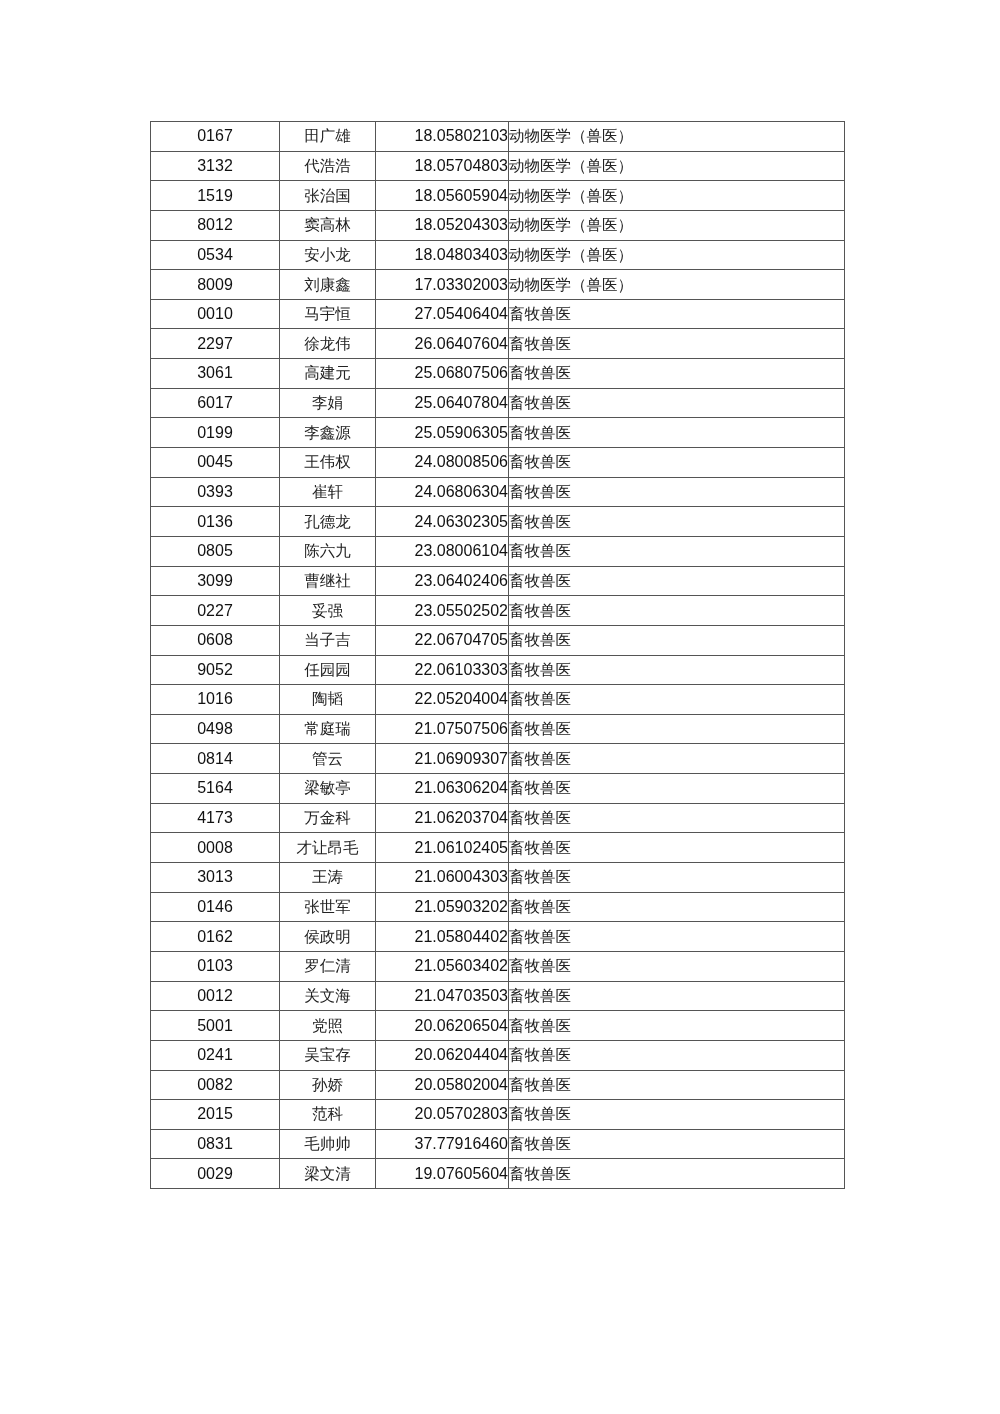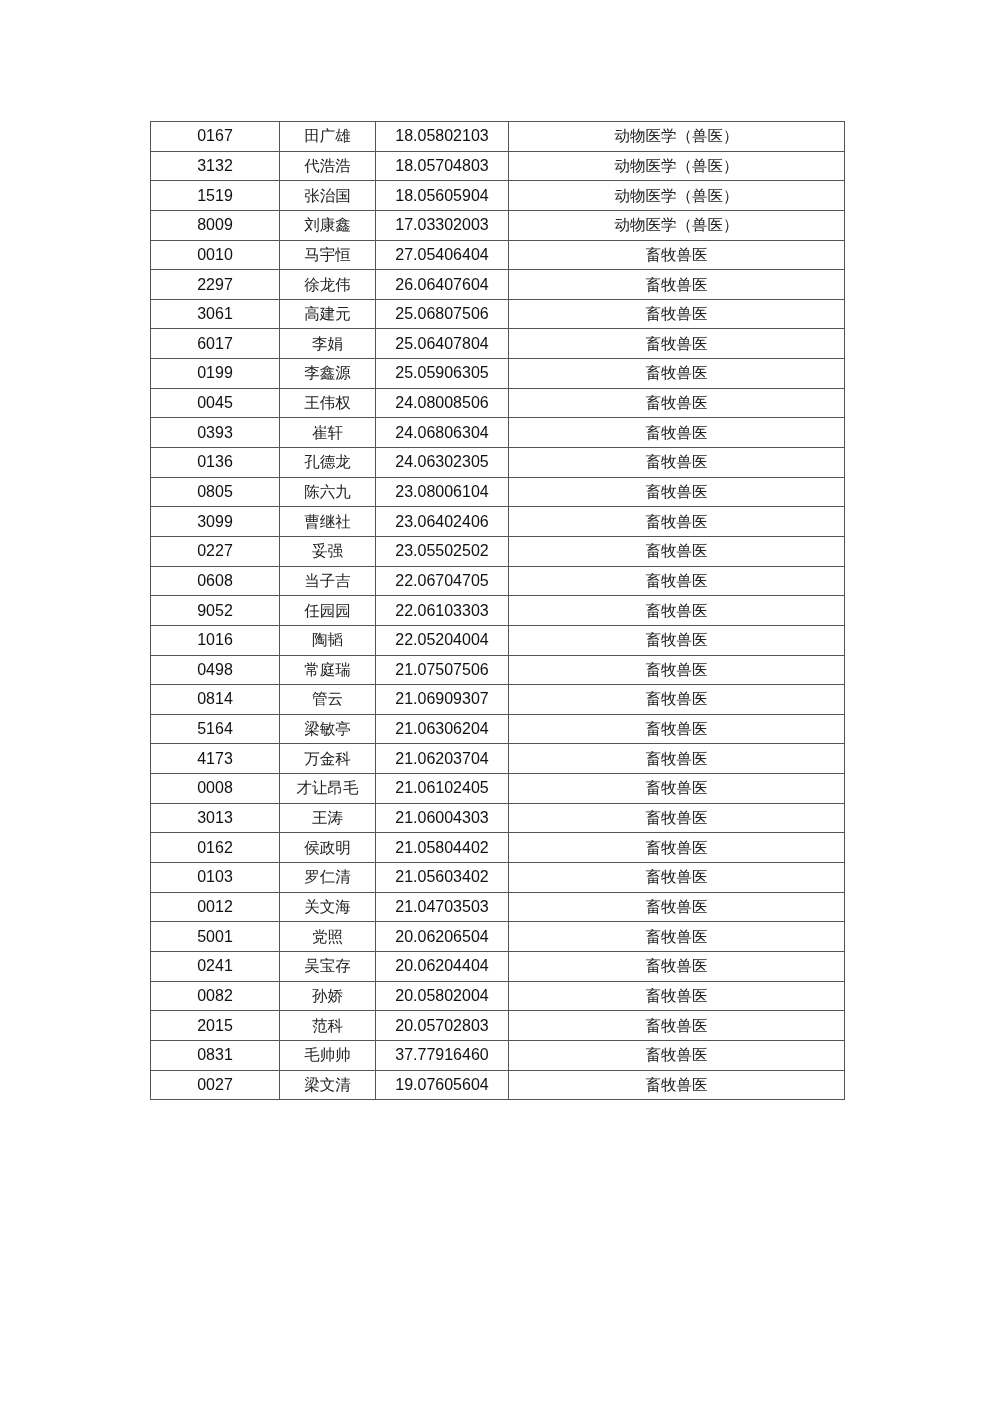--- a/index.html
+++ b/index.html
@@ -19,22 +19,22 @@
   table.roster td {
     border: 1px solid #555;
     height: 28.65px;
     padding: 0;
     line-height: 28px;
     white-space: nowrap;
     overflow: hidden;
   }
   td.c-id { width: 128px; text-align: center; padding-right: 2px; }
   td.c-name { width: 95px; text-align: center; font-family: Liberation Serif, serif; font-size: 15.5px; color: #222; }
-  td.c-score { width: 132px; text-align: center; padding-left: 1px; }
-  td.c-major { text-align: center; padding-left: 2px; font-family: "DejaVu Serif", "Liberation Serif", serif; font-size: 15.5px; color: #222; }
+  td.c-score { width: 132px; text-align: right; padding-left: 1px; }
+  td.c-major { text-align: left; padding-left: 2px; font-family: "DejaVu Serif", "Liberation Serif", serif; font-size: 15.5px; color: #222; }
 </style>
 </head>
 <body>
 
 <div class="page">
   <table class="roster">
     <tbody id="roster-body">
         <tr>
           <td class="c-id">0167</td>
           <td class="c-name">田广雄</td>
@@ -47,20 +47,32 @@
           <td class="c-score">18.05704803</td>
           <td class="c-major">动物医学（兽医）</td>
         </tr>
         <tr>
           <td class="c-id">1519</td>
           <td class="c-name">张治国</td>
           <td class="c-score">18.05605904</td>
           <td class="c-major">动物医学（兽医）</td>
         </tr>
         <tr>
+          <td class="c-id">8012</td>
+          <td class="c-name">窦高林</td>
+          <td class="c-score">18.05204303</td>
+          <td class="c-major">动物医学（兽医）</td>
+        </tr>
+        <tr>
+          <td class="c-id">0534</td>
+          <td class="c-name">安小龙</td>
+          <td class="c-score">18.04803403</td>
+          <td class="c-major">动物医学（兽医）</td>
+        </tr>
+        <tr>
           <td class="c-id">8009</td>
           <td class="c-name">刘康鑫</td>
           <td class="c-score">17.03302003</td>
           <td class="c-major">动物医学（兽医）</td>
         </tr>
         <tr>
           <td class="c-id">0010</td>
           <td class="c-name">马宇恒</td>
           <td class="c-score">27.05406404</td>
           <td class="c-major">畜牧兽医</td>
@@ -173,20 +185,26 @@
           <td class="c-score">21.06102405</td>
           <td class="c-major">畜牧兽医</td>
         </tr>
         <tr>
           <td class="c-id">3013</td>
           <td class="c-name">王涛</td>
           <td class="c-score">21.06004303</td>
           <td class="c-major">畜牧兽医</td>
         </tr>
         <tr>
+          <td class="c-id">0146</td>
+          <td class="c-name">张世军</td>
+          <td class="c-score">21.05903202</td>
+          <td class="c-major">畜牧兽医</td>
+        </tr>
+        <tr>
           <td class="c-id">0162</td>
           <td class="c-name">侯政明</td>
           <td class="c-score">21.05804402</td>
           <td class="c-major">畜牧兽医</td>
         </tr>
         <tr>
           <td class="c-id">0103</td>
           <td class="c-name">罗仁清</td>
           <td class="c-score">21.05603402</td>
           <td class="c-major">畜牧兽医</td>
@@ -221,20 +239,20 @@
           <td class="c-score">20.05702803</td>
           <td class="c-major">畜牧兽医</td>
         </tr>
         <tr>
           <td class="c-id">0831</td>
           <td class="c-name">毛帅帅</td>
           <td class="c-score">37.77916460</td>
           <td class="c-major">畜牧兽医</td>
         </tr>
         <tr>
-          <td class="c-id">0027</td>
+          <td class="c-id">0029</td>
           <td class="c-name">梁文清</td>
           <td class="c-score">19.07605604</td>
           <td class="c-major">畜牧兽医</td>
         </tr>
       </tbody>
   </table>
 </div>
 
 </body></html>

